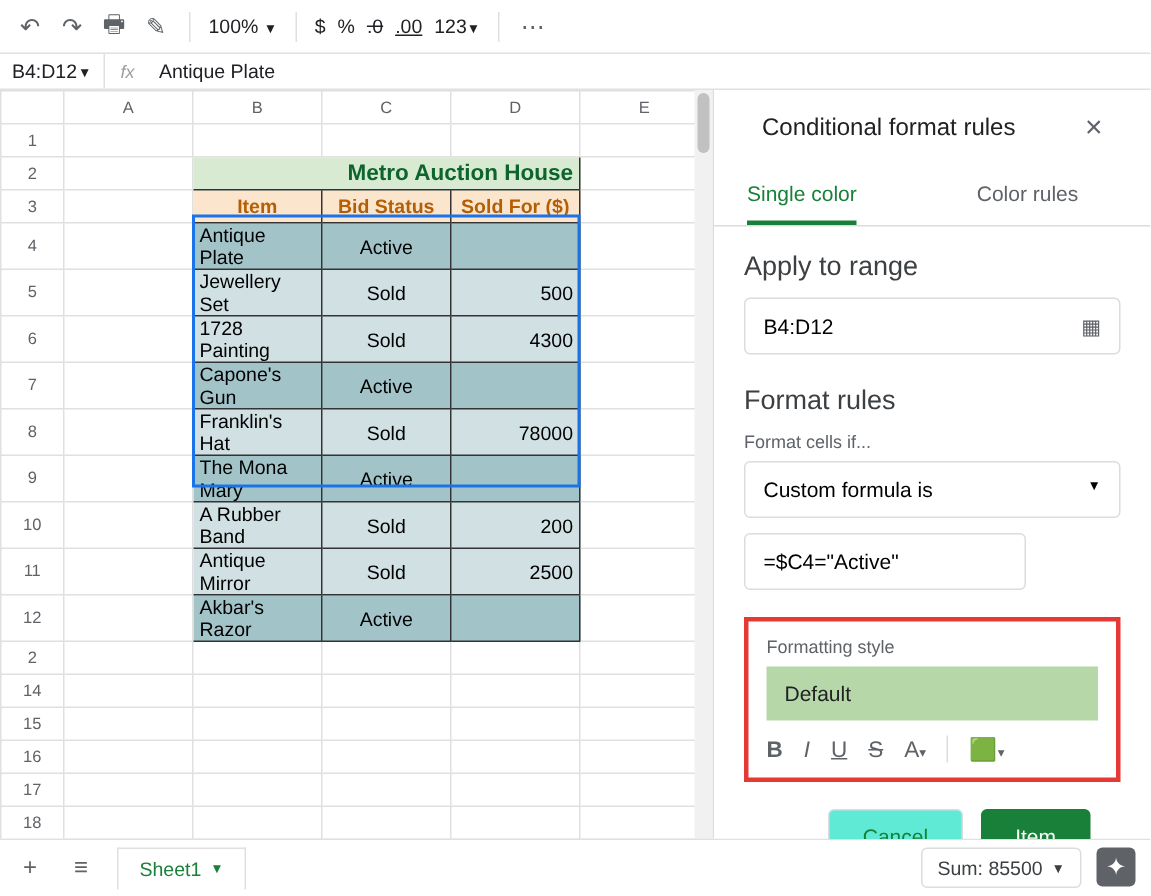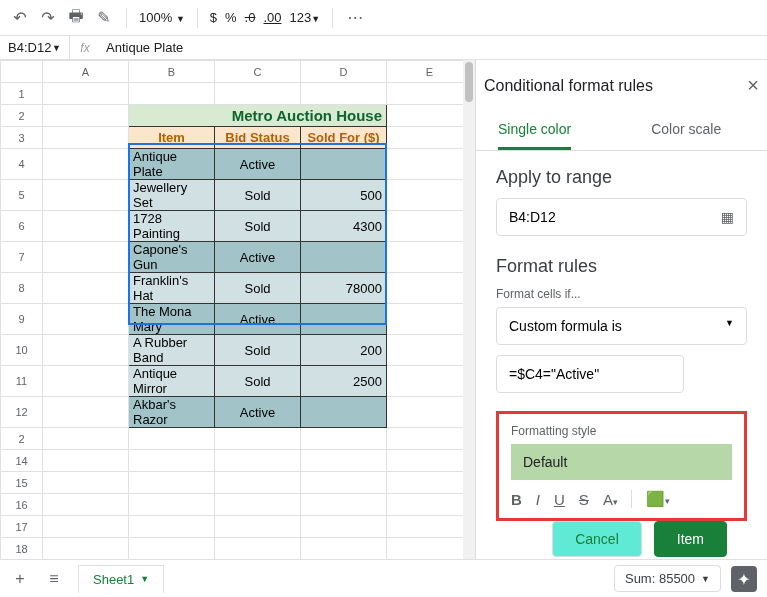--- a/index.html
+++ b/index.html
@@ -24,43 +24,43 @@
 .hdr-cell{background:#fce5cd;color:#b45f06;font-weight:bold;text-align:center;border:1px solid #333!important}
 .data-b{border:1px solid #333!important}
 .active-row{background:#a2c4c9}
 .sold-row{background:#d0e0e3}
 .txt-center{text-align:center}
 .txt-right{text-align:right}
 .sel-outline{position:absolute;border:2px solid #1a73e8;pointer-events:none}
 .vscroll{position:absolute;right:0;top:0;width:12px;height:100%;background:#f1f1f1}
 .vthumb{width:8px;height:40px;background:#c1c1c1;margin:2px auto;border-radius:4px}
 .side-panel{width:292px;border-left:1px solid #dadce0;background:#fff;display:flex;flex-direction:column}
-.sp-header{display:flex;align-items:center;justify-content:space-between;padding:14px 8px;font-size:16px;color:#202124}
+.sp-header{display:flex;align-items:center;justify-content:space-between;padding:14px 32px;font-size:16px;color:#202124}
 .sp-close{font-size:20px;color:#5f6368;cursor:pointer}
 .sp-tabs{display:flex;border-bottom:1px solid #dadce0;padding:0 22px;gap:80px}
 .sp-tab{padding:10px 0;font-size:14px;color:#5f6368;cursor:pointer}
 .sp-tab.active{color:#188038;border-bottom:3px solid #188038;font-weight:500}
 .sp-body{padding:16px 20px;flex:1;overflow:auto}
 .sp-label{font-size:18px;color:#3c4043;margin-bottom:10px}
 .sp-sublabel{font-size:12px;color:#5f6368;margin-bottom:6px}
 .range-box{border:1px solid #dadce0;border-radius:4px;padding:10px 12px;display:flex;justify-content:space-between;align-items:center;font-size:14px;margin-bottom:20px}
 .range-icon{color:#5f6368}
 .dropdown{border:1px solid #dadce0;border-radius:4px;padding:10px 12px;font-size:14px;display:flex;justify-content:space-between;align-items:flex-start;margin-bottom:10px}
 .formula-input{border:1px solid #dadce0;border-radius:4px;padding:10px 12px;font-size:14px;width:75%;margin-bottom:18px}
-.style-box{border:3px solid #e53935;padding:10px 12px;}
+.style-box{border:3px solid #e53935;padding:10px 12px;margin-bottom:18px}
 .default-swatch{background:#b6d7a8;padding:10px 12px;font-size:14px;margin-bottom:10px;color:#202124}
 .fmt-icons{display:flex;gap:14px;align-items:center;color:#5f6368;font-size:15px}
 .fmt-icons span{cursor:pointer}
 .sp-footer{display:flex;justify-content:flex-end;gap:12px;padding:0 20px 16px}
 .btn{padding:9px 22px;border-radius:4px;font-size:14px;cursor:pointer;border:1px solid #dadce0;background:#5eead4;color:#188038}
 .btn.primary{background:#188038;color:#fff;border-color:#188038}
 .bottom-bar{height:38px;border-top:1px solid #e0e0e0;display:flex;align-items:center;padding:0 10px;justify-content:space-between}
 .bb-left{display:flex;align-items:center;gap:14px}
 .sheet-tab{background:#fff;padding:6px 14px;font-size:13px;color:#188038;font-weight:500;border-top:1px solid #e0e0e0;border-left:1px solid #e0e0e0;border-right:1px solid #e0e0e0;display:flex;align-items:center;gap:6px}
-.bb-right{display:flex;align-items:flex-end;gap:10px}
+.bb-right{display:flex;align-items:flex-start;gap:10px}
 .sum-box{border:1px solid #dadce0;border-radius:4px;padding:5px 10px;font-size:13px;color:#3c4043;display:flex;align-items:center;gap:6px}
 .explore{width:26px;height:26px;background:#5f6368;border-radius:4px;display:flex;align-items:center;justify-content:center;color:#fff}
 .caret{font-size:9px}
 </style>
 </head>
 <body>
 
 <div class="toolbar">
   <span class="tb-icon">↶</span>
   <span class="tb-icon">↷</span>
@@ -250,21 +250,21 @@
 
   </div>
 
   <div class="side-panel">
     <div class="sp-header">
       <span>Conditional format rules</span>
       <span class="sp-close">×</span>
     </div>
     <div class="sp-tabs">
       <div class="sp-tab active">Single color</div>
-      <div class="sp-tab">Color scale</div>
+      <div class="sp-tab">Color rules</div>
     </div>
     <div class="sp-body">
       <div class="sp-label">Apply to range</div>
       <div class="range-box">
         <span>B4:D12</span>
         <span class="range-icon">▦</span>
       </div>
       <div class="sp-label">Format rules</div>
       <div class="sp-sublabel">Format cells if...</div>
       <div class="dropdown">

